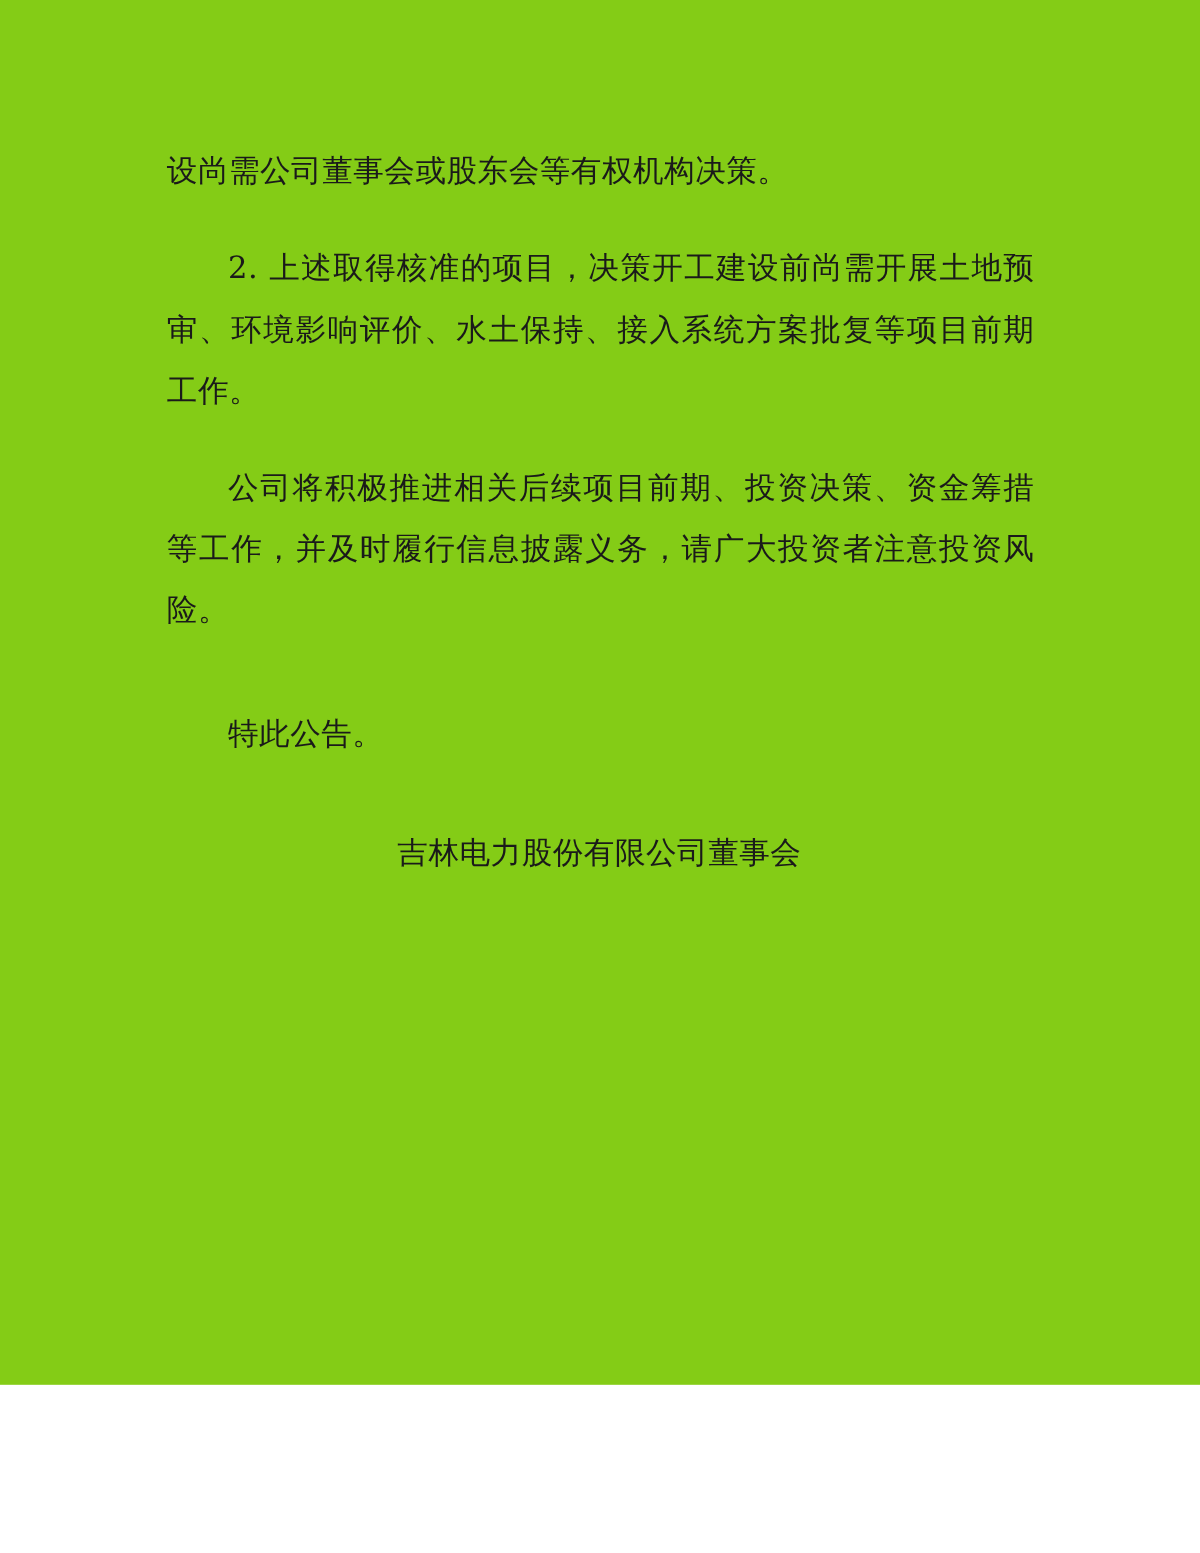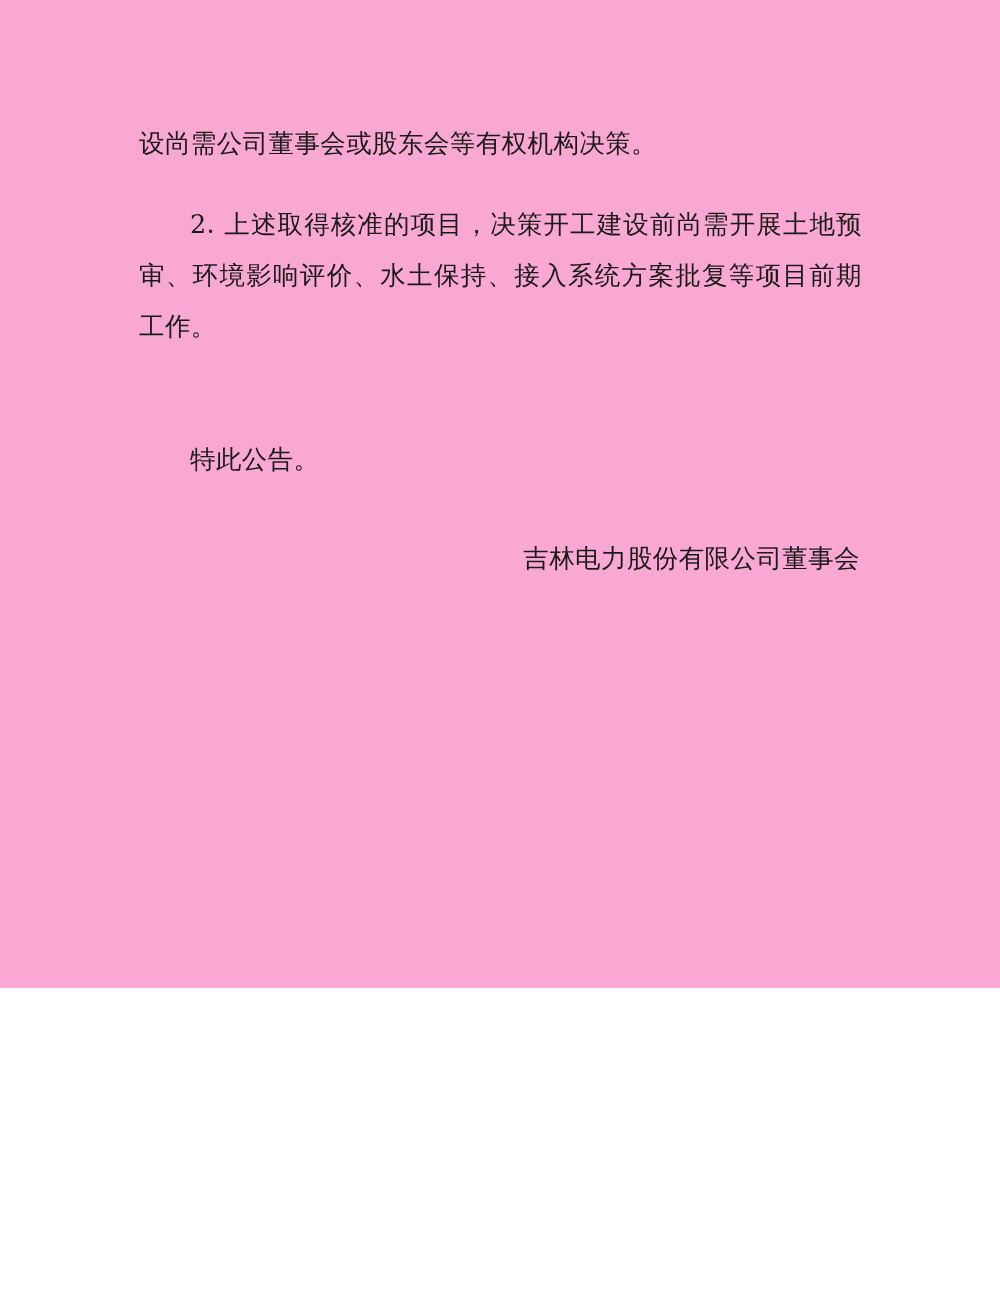--- a/index.html
+++ b/index.html
@@ -12,22 +12,22 @@
     height: 1294px;
     position: relative;
     font-family: "DejaVu Serif", "Liberation Serif", serif;
     color: #1a1a1a;
   }
   .page {
     position: absolute;
     left: 0;
     top: 0;
     width: 1000px;
-    height: 988px;
-    background: #f9a8d4;
+    height: 1154px;
+    background: #84cc16;
     overflow: hidden;
   }
   .content {
     position: absolute;
     left: 139px;
     top: 118px;
     width: 723px;
   }
   .para {
     font-size: 25.5px;
@@ -42,21 +42,21 @@
     text-indent: 51px;
   }
   .spacer-small {
     height: 30px;
   }
   .spacer-mid {
     height: 52px;
   }
   .signature-block {
     margin-top: 48px;
-    text-align: right;
+    text-align: center;
     padding-right: 2px;
   }
   .sig-line {
     font-size: 25.5px;
     line-height: 51px;
     letter-spacing: 0.4px;
   }
   .sig-line.date {
     padding-right: 66px;
   }
@@ -79,20 +79,21 @@
   <div class="content">
 
     <p class="para">设尚需公司董事会或股东会等有权机构决策。</p>
 
     <div class="spacer-small"></div>
 
     <p class="para indent">2. 上述取得核准的项目，决策开工建设前尚需开展土地预审、环境影响评价、水土保持、接入系统方案批复等项目前期工作。</p>
 
     <div class="spacer-small"></div>
 
+    <p class="para indent">公司将积极推进相关后续项目前期、投资决策、资金筹措等工作，并及时履行信息披露义务，请广大投资者注意投资风险。</p>
 
     <div class="spacer-mid"></div>
 
     <p class="para indent">特此公告。</p>
 
     <div class="signature-block">
       <div class="sig-line">吉林电力股份有限公司董事会</div>
     </div>
 
   </div>

